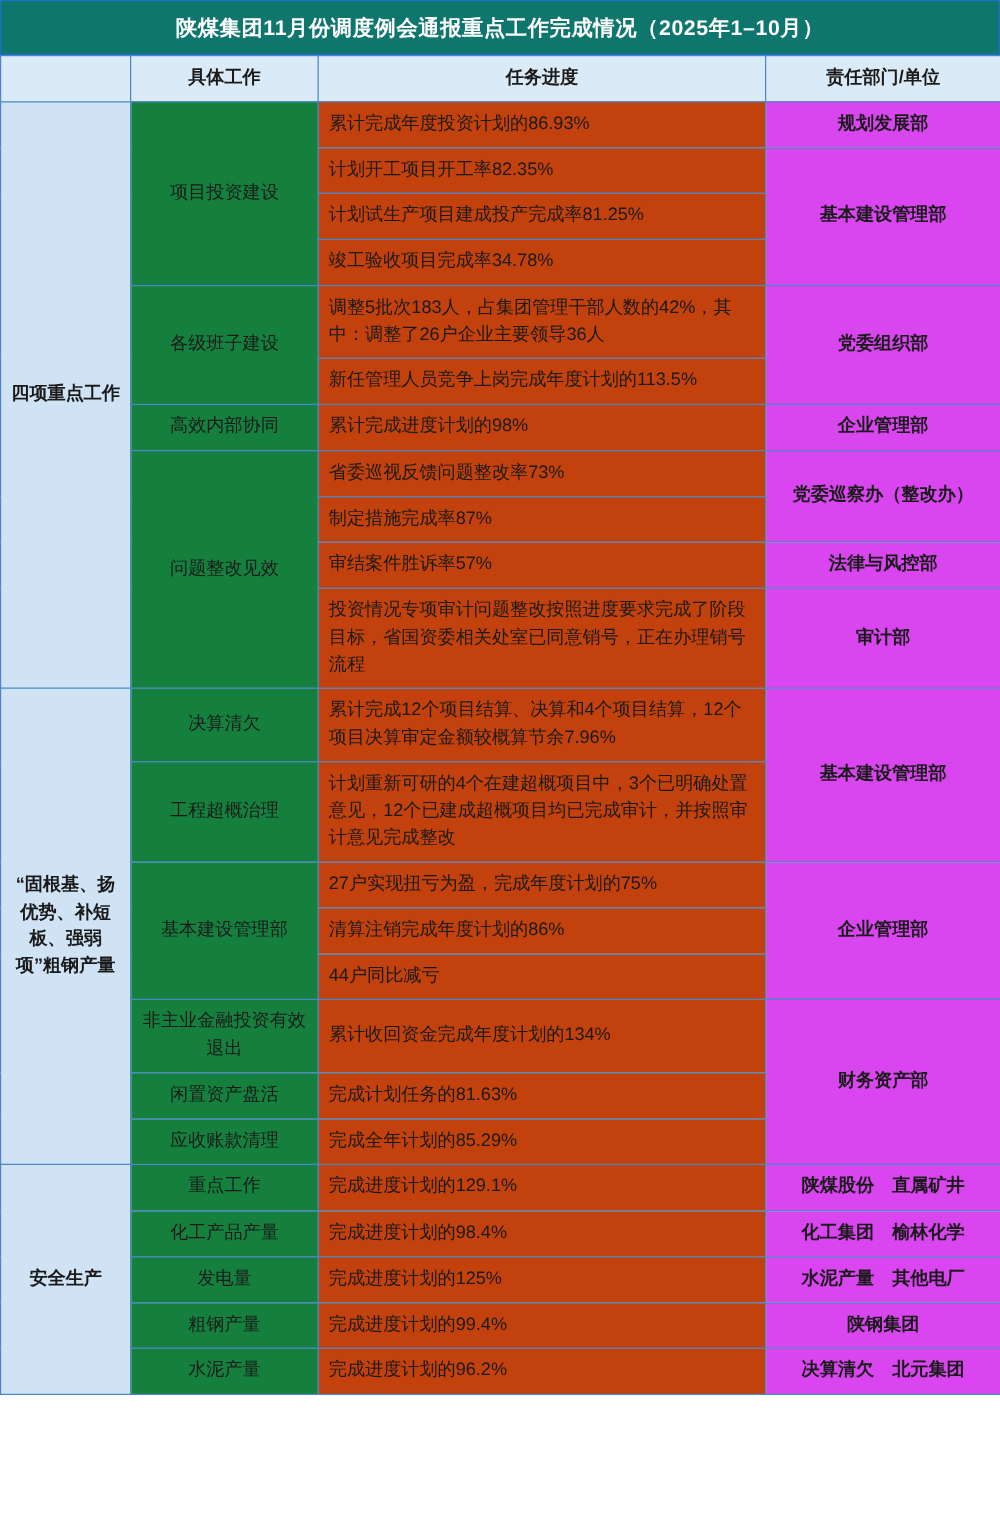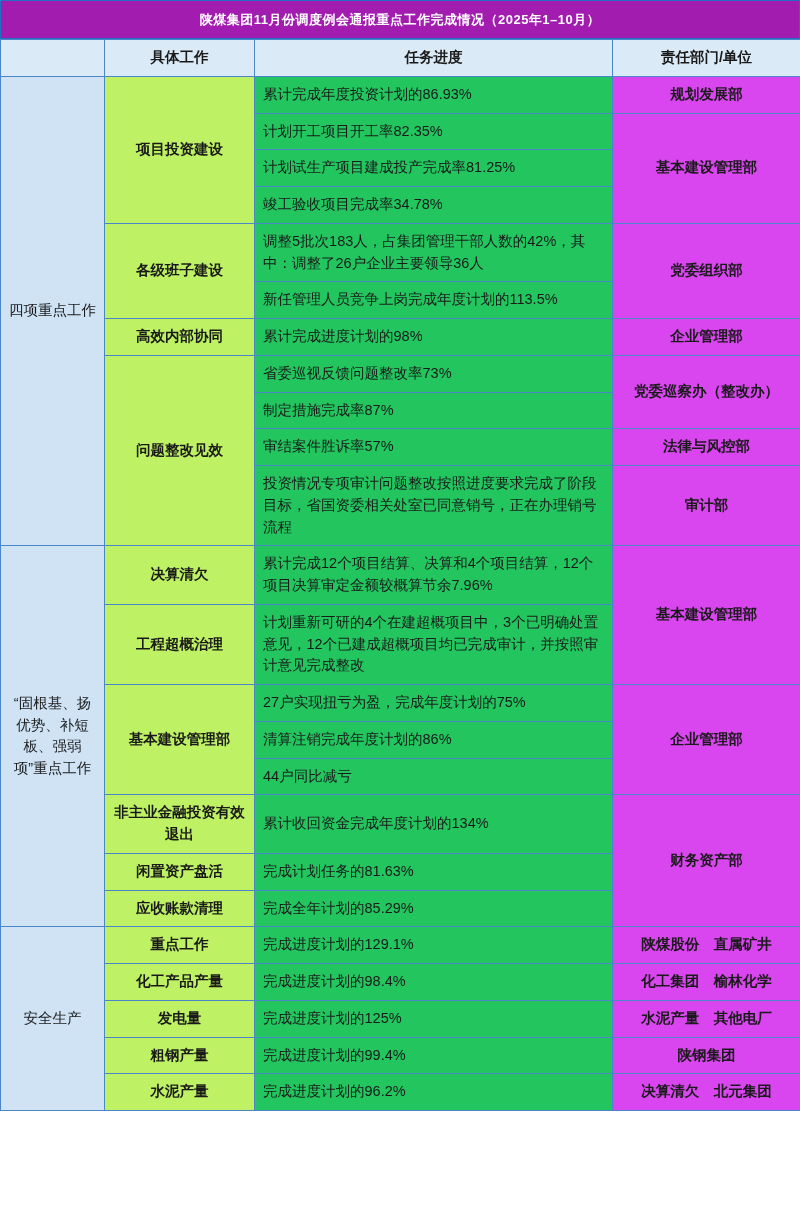--- a/index.html
+++ b/index.html
@@ -4,23 +4,23 @@
 <style>
   html,body{margin:0;padding:0;}
   body{
     width:800px;
     background:#ffffff;
     font-family:"Liberation Sans","DejaVu Sans",sans-serif;
     color:#1a1a1a;
   }
   .page{width:800px;box-sizing:border-box;padding:0;}
   .title-bar{
-    background:#a21caf;
+    background:#0f766e;
     color:#ffffff;
-    font-size:13px;
+    font-size:17px;
     font-weight:bold;
     text-align:center;
     padding:10px 4px 9px 4px;
     letter-spacing:0.5px;
     border:1px solid #1f6fc4;
     box-sizing:border-box;
   }
   table.main{
     border-collapse:collapse;
     width:800px;
@@ -43,33 +43,33 @@
     font-size:15px;
     padding:8px 6px;
   }
   .col-a{width:104px;}
   .col-b{width:150px;}
   .col-c{width:358px;}
   .col-d{width:188px;}
   .cat{
     background:#cfe3f5;
     text-align:center;
-    font-weight:normal;
+    font-weight:bold;
     font-size:15.5px;
     line-height:1.55;
   }
   .work{
-    background:#bef264;
-    text-align:center;
-    font-weight:bold;
+    background:#15803d;
+    text-align:center;
+    font-weight:normal;
     font-size:15px;
     line-height:1.5;
   }
   .prog{
-    background:#22c55e;
+    background:#c2410c;
     text-align:left;
     font-size:14.5px;
   }
   .dept{
     background:#d946ef;
     text-align:center;
     font-weight:bold;
     font-size:15px;
   }
 </style>
@@ -138,21 +138,21 @@
       <tr>
         <td class="prog">审结案件胜诉率57%</td>
         <td class="dept">法律与风控部</td>
       </tr>
       <tr>
         <td class="prog">投资情况专项审计问题整改按照进度要求完成了阶段目标，省国资委相关处室已同意销号，正在办理销号流程</td>
         <td class="dept">审计部</td>
       </tr>
 
       <tr>
-        <td class="cat" rowspan="8">“固根基、扬优势、补短板、强弱项”重点工作</td>
+        <td class="cat" rowspan="8">“固根基、扬优势、补短板、强弱项”粗钢产量</td>
         <td class="work">决算清欠</td>
         <td class="prog">累计完成12个项目结算、决算和4个项目结算，12个项目决算审定金额较概算节余7.96%</td>
         <td class="dept" rowspan="2">基本建设管理部</td>
       </tr>
       <tr>
         <td class="work">工程超概治理</td>
         <td class="prog">计划重新可研的4个在建超概项目中，3个已明确处置意见，12个已建成超概项目均已完成审计，并按照审计意见完成整改</td>
       </tr>
 
       <tr>

